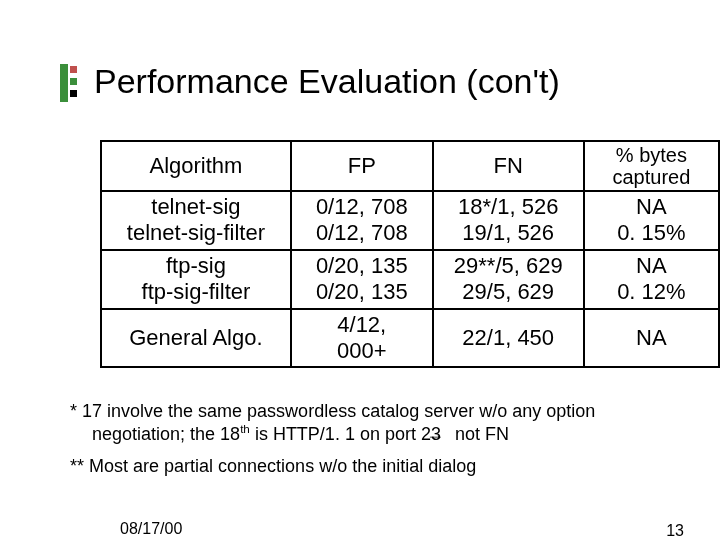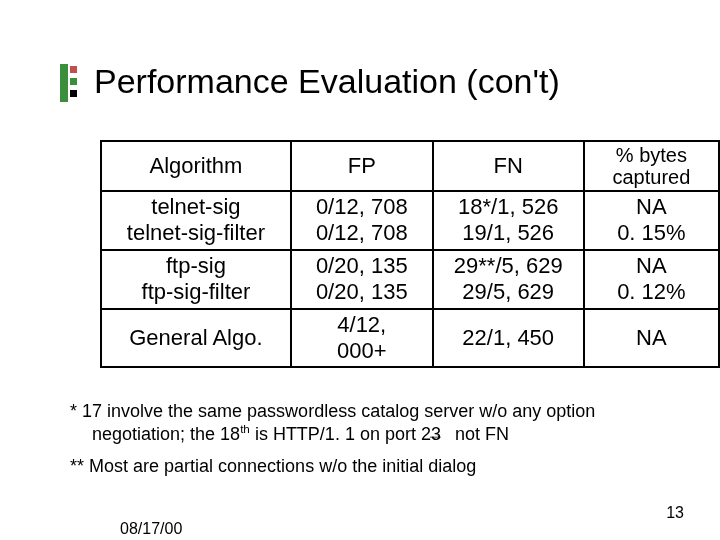--- a/index.html
+++ b/index.html
@@ -98,21 +98,21 @@
   .footer-date {
     position: absolute;
     left: 80px;
     bottom: 2px;
     font-size: 16px;
     margin-left: 40px;
   }
   .footer-num {
     position: absolute;
     right: 36px;
-    bottom: 18px;
+    bottom: 0;
     font-size: 16px;
   }
 </style>
 </head>
 <body>
 
 <div class="slide">
 
   <div class="title-wrap">
     <div class="accent">

